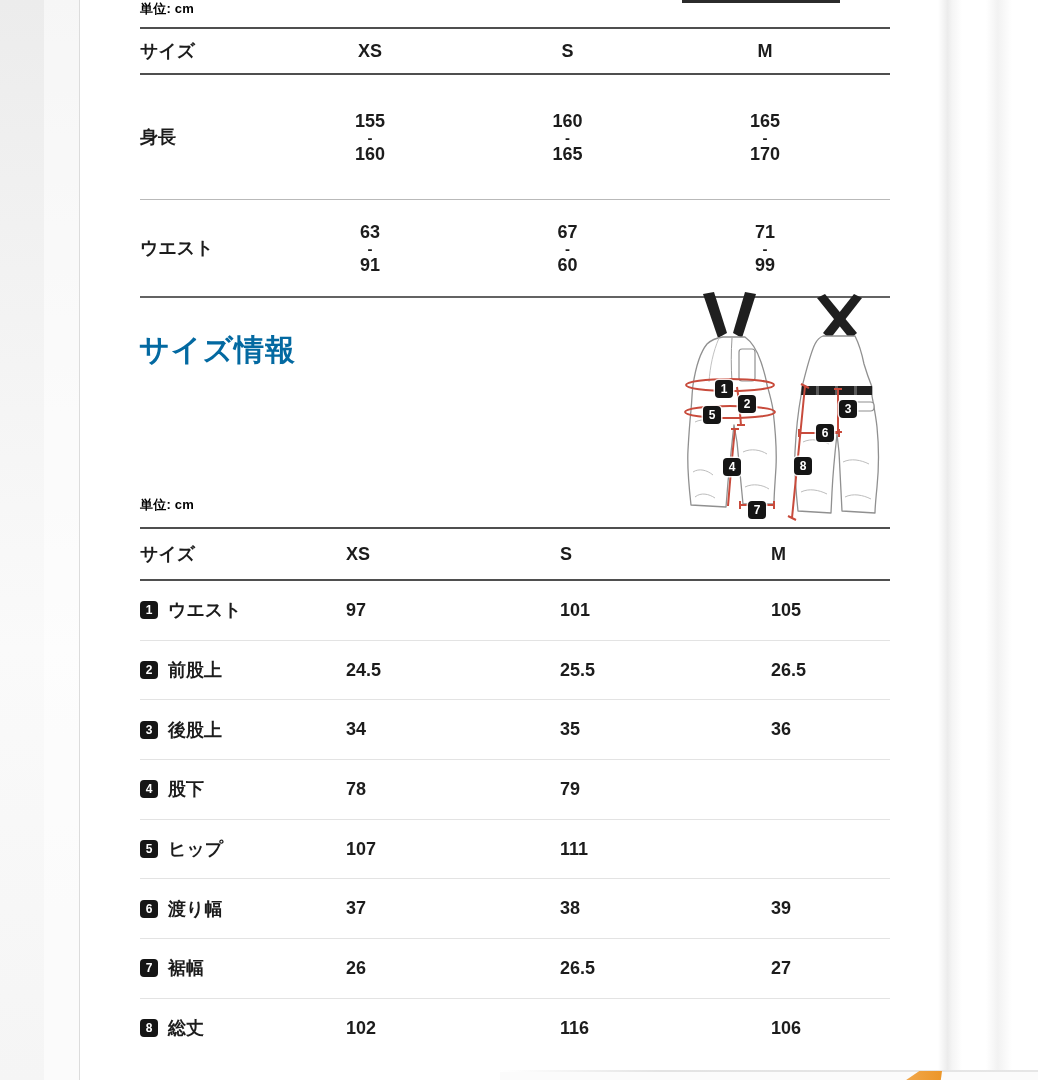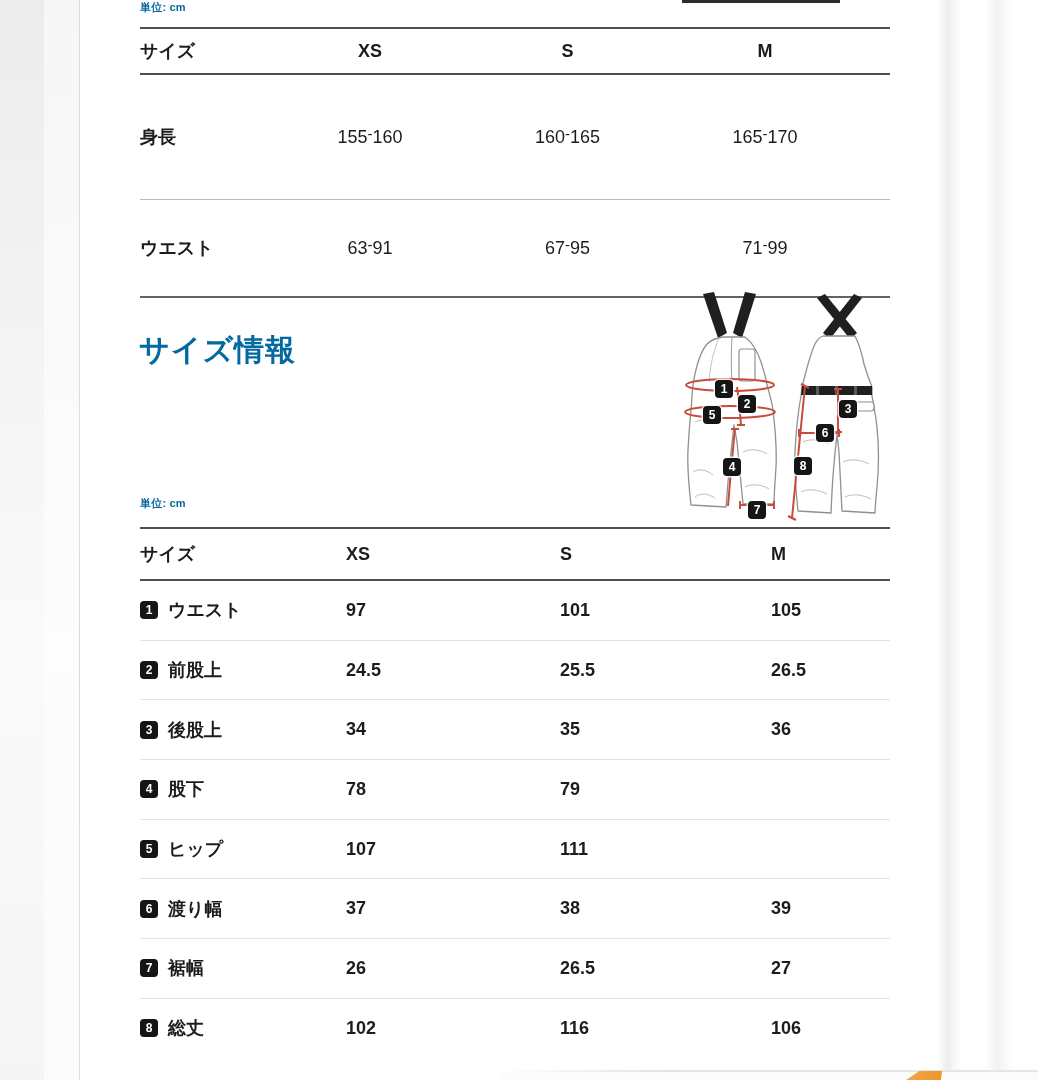--- a/index.html
+++ b/index.html
@@ -16,41 +16,41 @@
     background:linear-gradient(180deg,#ececec 0%,#f2f2f2 25%,#fafafa 60%,#f5f5f5 100%);
     border-right:1px solid #dcdcdc;}
   .gutter-left-inner{left:44px;top:0;width:35px;height:1080px;background:rgba(255,255,255,.55);}
   .strip-r1{left:938px;top:0;width:24px;height:1080px;
     background:linear-gradient(90deg,rgba(255,255,255,0),#ececec 40%,#f5f5f5 60%,rgba(255,255,255,0));}
   .strip-r2{left:986px;top:0;width:26px;height:1080px;
     background:linear-gradient(90deg,rgba(255,255,255,0),#f2f2f2 45%,rgba(255,255,255,0));}
   .top-dark-bar{left:682px;top:0;width:158px;height:3px;background:#2b2b2b;}
 
   
-  .unit{font-size:11px;font-weight:bold;color:#0369a1;letter-spacing:.2px;}
+  .unit{font-size:13px;font-weight:bold;color:#000000;letter-spacing:.2px;}
   .unit1{left:140px;top:0px;}
   .unit2{left:140px;top:496px;}
 
   
   .heading{left:139px;top:330px;font-size:30px;font-weight:800;letter-spacing:1px;color:#0369a1;}
 
   
   .tbl{left:140px;width:750px;}
   .cell{display:flex;align-items:center;font-weight:bold;color:#1c1c1c;}
 
   
   .t1{top:27px;border-top:2px solid #4f4f4f;border-bottom:2px solid #636363;}
   .t1 .trow{display:grid;grid-template-columns:130px 200px 195px 200px 1fr;}
   .t1 .hdr{height:44px;border-bottom:2px solid #4f4f4f;}
   .t1 .hdr .cell{font-size:18px;}
   .t1 .body-row{height:96px;margin-top:14px;}
   .t1 .body-row + .body-row{border-top:1px solid #b9b9b9;}
   .t1 .cell.c{justify-content:center;text-align:center;}
-  .t1 .range{display:flex;align-items:flex-start;justify-content:center;
-    font-size:18px;font-weight:normal;line-height:20px;}
+  .t1 .range{display:flex;flex-direction:column;align-items:center;justify-content:center;
+    font-size:18px;font-weight:bold;line-height:20px;}
   .t1 .range .dash{font-size:15px;line-height:13px;}
   .t1 .rowlabel{font-size:18px;}
 
   
   .t2{top:527px;border-top:2px solid #4f4f4f;}
   .t2 .trow{display:grid;grid-template-columns:206px 214px 211px 1fr;}
   .t2 .hdr{height:50px;border-bottom:2px solid #4f4f4f;}
   .t2 .cell{font-size:18px;}
   .t2 .body-row{height:58.7px;}
   .t2 .body-row + .body-row{border-top:1px solid #e3e3e3;}
@@ -127,21 +127,21 @@
         <span class="range">
           <span>63</span>
           <span class="dash">-</span>
           <span>91</span>
         </span>
       </div>
     <div class="cell c">
         <span class="range">
           <span>67</span>
           <span class="dash">-</span>
-          <span>95</span>
+          <span>60</span>
         </span>
       </div>
     <div class="cell c">
         <span class="range">
           <span>71</span>
           <span class="dash">-</span>
           <span>99</span>
         </span>
       </div>
     <div></div>

